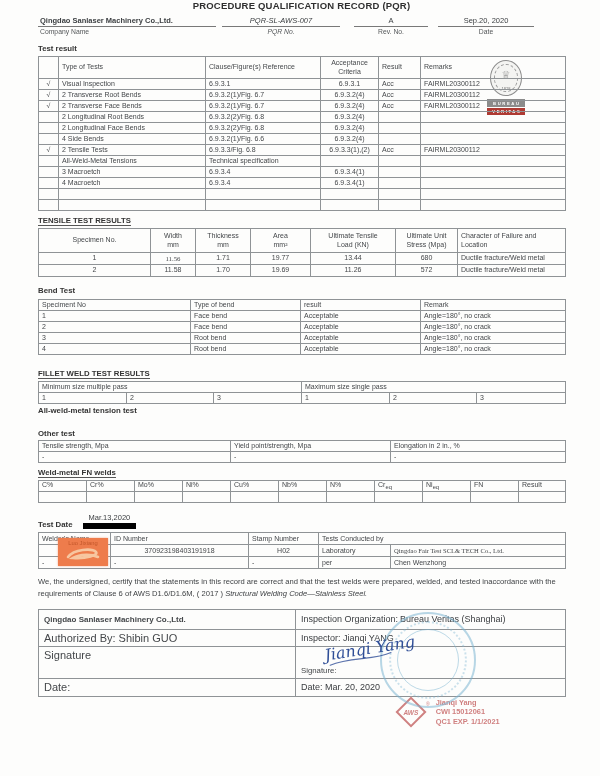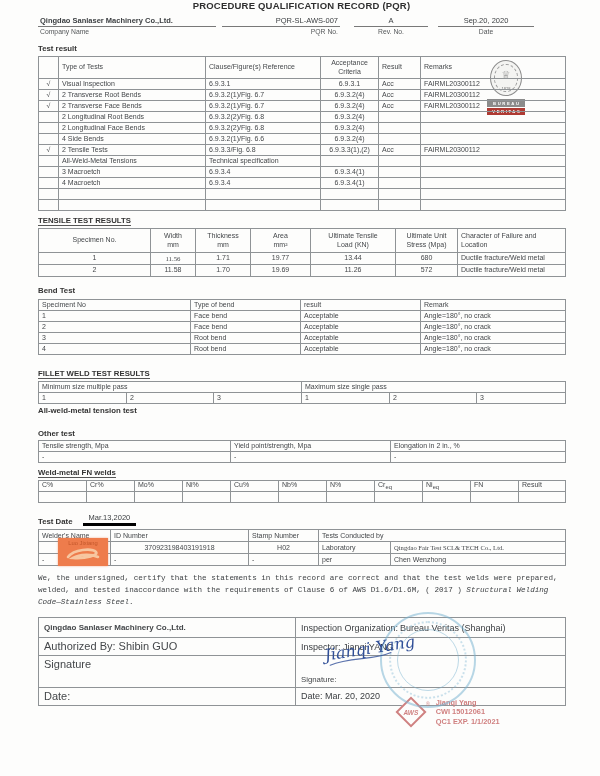--- a/index.html
+++ b/index.html
@@ -9,21 +9,21 @@
   .content { position:absolute; left:38px; top:0; width:527px; }
 
   .title { text-align:center; font-size:9.5px; font-weight:bold; color:#2f2f2f; letter-spacing:.2px; }
 
   .hdr-row { display:flex; margin-top:5px; align-items:flex-end; }
   .hdr-block { }
   .hdr-val { font-size:7.5px; border-bottom:1px solid #787878; padding:0 2px 1px 2px; white-space:nowrap; }
   .hdr-lbl { font-size:6.8px; color:#55585a; padding:1px 2px 0 2px; }
   .b { font-weight:bold; }
   .w-company { width:178px; }
-  .w-pqr { width:118px; text-align:right; margin-left:6px; }
+  .w-pqr { width:118px; text-align:center; margin-left:6px;font-style:italic; }
   .w-rev { width:74px; text-align:center; margin-left:14px; }
   .w-date { width:96px; text-align:center; margin-left:10px; }
 
   .sec-h { font-size:7.8px; font-weight:bold; color:#333; }
   .sec-h.ul span { border-bottom:1px solid #555; padding-bottom:0px; }
 
   table { border-collapse:collapse; width:527px; table-layout:fixed; }
   td { border:1px solid #8f9396; font-size:7px; padding:0 3px; height:11px; line-height:1.15; overflow:hidden; vertical-align:middle; color:#44474a; }
   .pre { white-space:pre-line; }
   .tc { text-align:center; }
@@ -32,26 +32,26 @@
   #tbl-test td.h { height:22px; }
   #tbl-test td.chk { text-align:center; padding:0; color:#4a4d50; }
   #tbl-tensile td.h { height:24px; }
   #tbl-tensile td { height:12px; }
   .serifnum { font-family:"Liberation Serif", serif; font-size:6.8px; }
 
   .mt2{margin-top:2px}.mt3{margin-top:3px}.mt4{margin-top:4px}.mt5{margin-top:5px}
   .mt6{margin-top:14px}.mt9{margin-top:9px}
 
   .testdate-row { display:flex; align-items:flex-end; margin-top:10px; }
-  .testdate-val { font-size:7.5px; margin-left:10px; border-bottom:3px solid #000000; padding:0 6px 1px 6px; }
+  .testdate-val { font-size:7.5px; margin-left:10px; border-bottom:6px solid #000000; padding:0 6px 1px 6px; }
 
   #tbl-welder td { height:12px; }
   .serifcell { font-family:"Liberation Serif", serif; font-size:6.6px; }
 
-  .cert { margin-top:7px; width:523px; font-size:7.6px; line-height:1.55; color:#3f4245;font-family:Liberation Mono, monospace; }
+  .cert { margin-top:7px; width:523px; font-size:7.6px; line-height:1.55; color:#3f4245; }
   .cert i { font-style:italic; }
 
   #tbl-footer { margin-top:9px; }
   #tbl-footer td { padding:2px 5px; }
   .f-r1l { font-size:8px; font-weight:bold; height:20px; }
   .f-r2l, .f-r3l, .f-r4l { font-size:11px; }
   .f-big { font-size:9px; color:#3a3d40; }
   .f-sig-cell { height:32px; vertical-align:bottom; }
   .f-sig-lbl { font-size:7.8px; }
 

